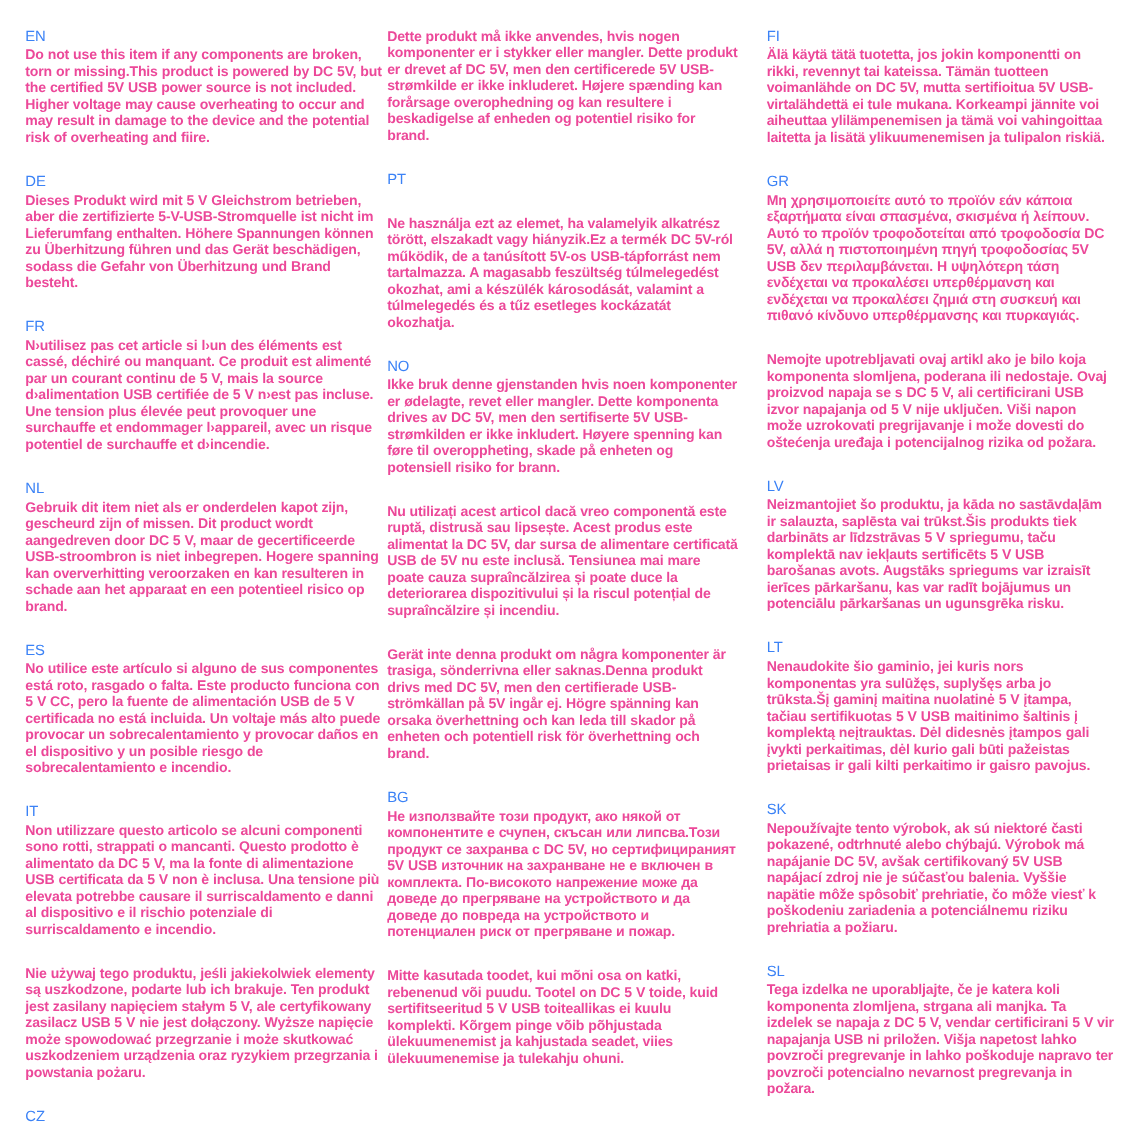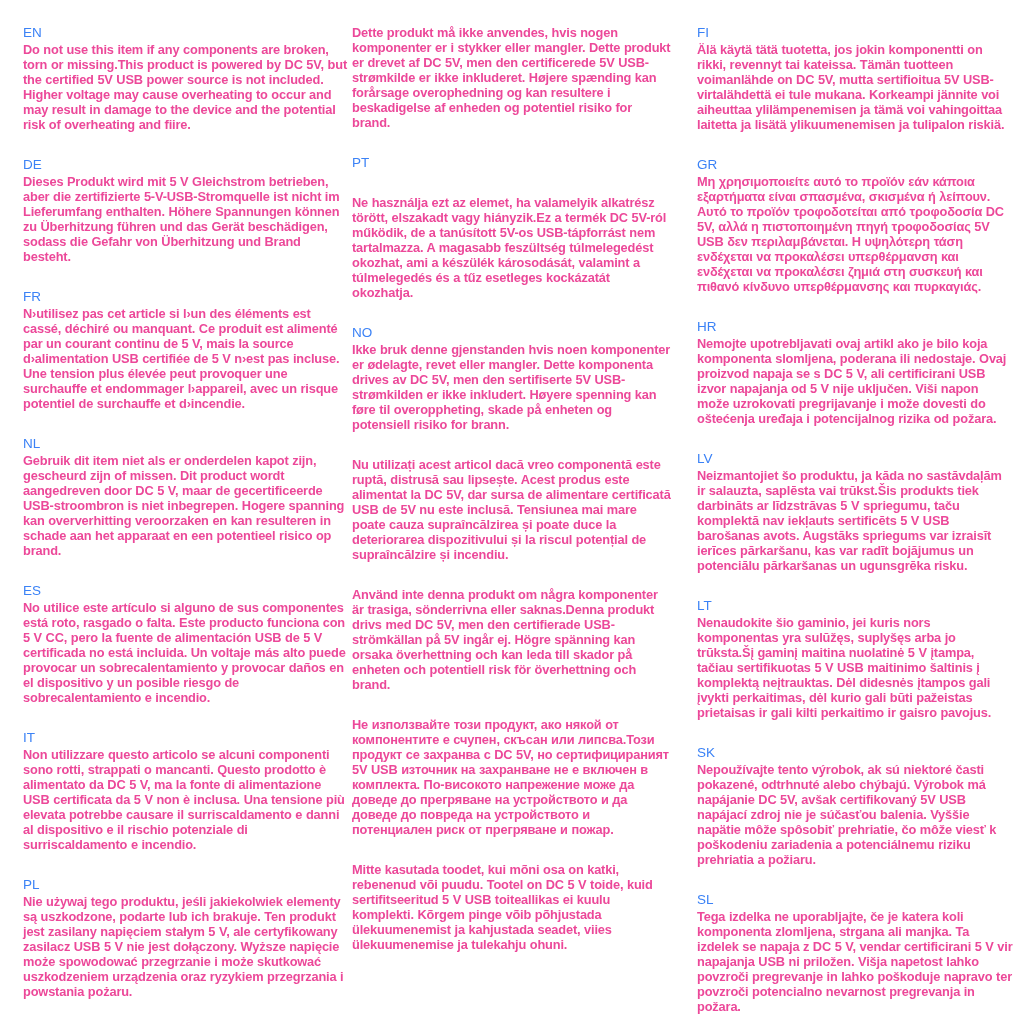--- a/index.html
+++ b/index.html
@@ -70,21 +70,20 @@
       </section>
       <section class="lang-section">
         <h3 class="lang-code">ES</h3>
         <p class="lang-text">No utilice este artículo si alguno de sus componentes está roto, rasgado o falta. Este producto funciona con 5 V CC, pero la fuente de alimentación USB de 5 V certificada no está incluida. Un voltaje más alto puede provocar un sobrecalentamiento y provocar daños en el dispositivo y un posible riesgo de sobrecalentamiento e incendio.</p>
       </section>
       <section class="lang-section">
         <h3 class="lang-code">IT</h3>
         <p class="lang-text">Non utilizzare questo articolo se alcuni componenti sono rotti, strappati o mancanti. Questo prodotto è alimentato da DC 5 V, ma la fonte di alimentazione USB certificata da 5 V non è inclusa. Una tensione più elevata potrebbe causare il surriscaldamento e danni al dispositivo e il rischio potenziale di surriscaldamento e incendio.</p>
       </section>
       <section class="lang-section">
-        <h3 class="lang-code">PL</h3>
         <p class="lang-text">Nie używaj tego produktu, jeśli jakiekolwiek elementy są uszkodzone, podarte lub ich brakuje. Ten produkt jest zasilany napięciem stałym 5 V, ale certyfikowany zasilacz USB 5 V nie jest dołączony. Wyższe napięcie może spowodować przegrzanie i może skutkować uszkodzeniem urządzenia oraz ryzykiem przegrzania i powstania pożaru.</p>
       </section>
       <section class="lang-section">
         <h3 class="lang-code">CZ</h3>
         <p class="lang-text">Nepoužívejte tento výrobek, pokud jsou některé jeho součásti poškozené, roztržené nebo pokud zcela chybí. Tento výrobek je napájen stejnosměrným napětím 5 V, certifikovaný zdroj napájení 5 V USB ale není součástí dodávky. Vyšší napětí může způsobit přehřátí a může mít za následek poškození zařízení a vést k potenciálnímu riziku přehřátí a požáru.</p>
       </section>
     </div>
   <div class="col col-2">
       <section class="lang-section">
         <p class="lang-text">Dette produkt må ikke anvendes, hvis nogen komponenter er i stykker eller mangler. Dette produkt er drevet af DC 5V, men den certificerede 5V USB-strømkilde er ikke inkluderet. Højere spænding kan forårsage overophedning og kan resultere i beskadigelse af enheden og potentiel risiko for brand.</p>
@@ -96,40 +95,40 @@
         <p class="lang-text">Ne használja ezt az elemet, ha valamelyik alkatrész törött, elszakadt vagy hiányzik.Ez a termék DC 5V-ról működik, de a tanúsított 5V-os USB-tápforrást nem tartalmazza. A magasabb feszültség túlmelegedést okozhat, ami a készülék károsodását, valamint a túlmelegedés és a tűz esetleges kockázatát okozhatja.</p>
       </section>
       <section class="lang-section">
         <h3 class="lang-code">NO</h3>
         <p class="lang-text">Ikke bruk denne gjenstanden hvis noen komponenter er ødelagte, revet eller mangler. Dette komponenta drives av DC 5V, men den sertifiserte 5V USB-strømkilden er ikke inkludert. Høyere spenning kan føre til overoppheting, skade på enheten og potensiell risiko for brann.</p>
       </section>
       <section class="lang-section">
         <p class="lang-text">Nu utilizați acest articol dacă vreo componentă este ruptă, distrusă sau lipsește. Acest produs este alimentat la DC 5V, dar sursa de alimentare certificată USB de 5V nu este inclusă. Tensiunea mai mare poate cauza supraîncălzirea și poate duce la deteriorarea dispozitivului și la riscul potențial de supraîncălzire și incendiu.</p>
       </section>
       <section class="lang-section">
-        <p class="lang-text">Använd inte denna produkt om några komponenter är trasiga, sönderrivna eller saknas.Denna produkt drivs med DC 5V, men den certifierade USB-strömkällan på 5V ingår ej. Högre spänning kan orsaka överhettning och kan leda till skador på enheten och potentiell risk för överhettning och brand.</p>
+        <p class="lang-text">Gerät inte denna produkt om några komponenter är trasiga, sönderrivna eller saknas.Denna produkt drivs med DC 5V, men den certifierade USB-strömkällan på 5V ingår ej. Högre spänning kan orsaka överhettning och kan leda till skador på enheten och potentiell risk för överhettning och brand.</p>
       </section>
       <section class="lang-section">
+        <h3 class="lang-code">BG</h3>
         <p class="lang-text">Не използвайте този продукт, ако някой от компонентите е счупен, скъсан или липсва.Този продукт се захранва с DC 5V, но сертифицираният 5V USB източник на захранване не е включен в комплекта. По-високото напрежение може да доведе до прегряване на устройството и да доведе до повреда на устройството и потенциален риск от прегряване и пожар.</p>
       </section>
       <section class="lang-section">
         <p class="lang-text">Mitte kasutada toodet, kui mõni osa on katki, rebenenud või puudu. Tootel on DC 5 V toide, kuid sertifitseeritud 5 V USB toiteallikas ei kuulu komplekti. Kõrgem pinge võib põhjustada ülekuumenemist ja kahjustada seadet, viies ülekuumenemise ja tulekahju ohuni.</p>
       </section>
     </div>
   <div class="col col-3">
       <section class="lang-section">
         <h3 class="lang-code">FI</h3>
         <p class="lang-text">Älä käytä tätä tuotetta, jos jokin komponentti on rikki, revennyt tai kateissa. Tämän tuotteen voimanlähde on DC 5V, mutta sertifioitua 5V USB-virtalähdettä ei tule mukana. Korkeampi jännite voi aiheuttaa ylilämpenemisen ja tämä voi vahingoittaa laitetta ja lisätä ylikuumenemisen ja tulipalon riskiä.</p>
       </section>
       <section class="lang-section">
         <h3 class="lang-code">GR</h3>
         <p class="lang-text">Μη χρησιμοποιείτε αυτό το προϊόν εάν κάποια εξαρτήματα είναι σπασμένα, σκισμένα ή λείπουν. Αυτό το προϊόν τροφοδοτείται από τροφοδοσία DC 5V, αλλά η πιστοποιημένη πηγή τροφοδοσίας 5V USB δεν περιλαμβάνεται. Η υψηλότερη τάση ενδέχεται να προκαλέσει υπερθέρμανση και ενδέχεται να προκαλέσει ζημιά στη συσκευή και πιθανό κίνδυνο υπερθέρμανσης και πυρκαγιάς.</p>
       </section>
       <section class="lang-section">
-        <h3 class="lang-code">HR</h3>
         <p class="lang-text">Nemojte upotrebljavati ovaj artikl ako je bilo koja komponenta slomljena, poderana ili nedostaje. Ovaj proizvod napaja se s DC 5 V, ali certificirani USB izvor napajanja od 5 V nije uključen. Viši napon može uzrokovati pregrijavanje i može dovesti do oštećenja uređaja i potencijalnog rizika od požara.</p>
       </section>
       <section class="lang-section">
         <h3 class="lang-code">LV</h3>
         <p class="lang-text">Neizmantojiet šo produktu, ja kāda no sastāvdaļām ir salauzta, saplēsta vai trūkst.Šis produkts tiek darbināts ar līdzstrāvas 5 V spriegumu, taču komplektā nav iekļauts sertificēts 5 V USB barošanas avots. Augstāks spriegums var izraisīt ierīces pārkaršanu, kas var radīt bojājumus un potenciālu pārkaršanas un ugunsgrēka risku.</p>
       </section>
       <section class="lang-section">
         <h3 class="lang-code">LT</h3>
         <p class="lang-text">Nenaudokite šio gaminio, jei kuris nors komponentas yra sulūžęs, suplyšęs arba jo trūksta.Šį gaminį maitina nuolatinė 5 V įtampa, tačiau sertifikuotas 5 V USB maitinimo šaltinis į komplektą neįtrauktas. Dėl didesnės įtampos gali įvykti perkaitimas, dėl kurio gali būti pažeistas prietaisas ir gali kilti perkaitimo ir gaisro pavojus.</p>
       </section>

